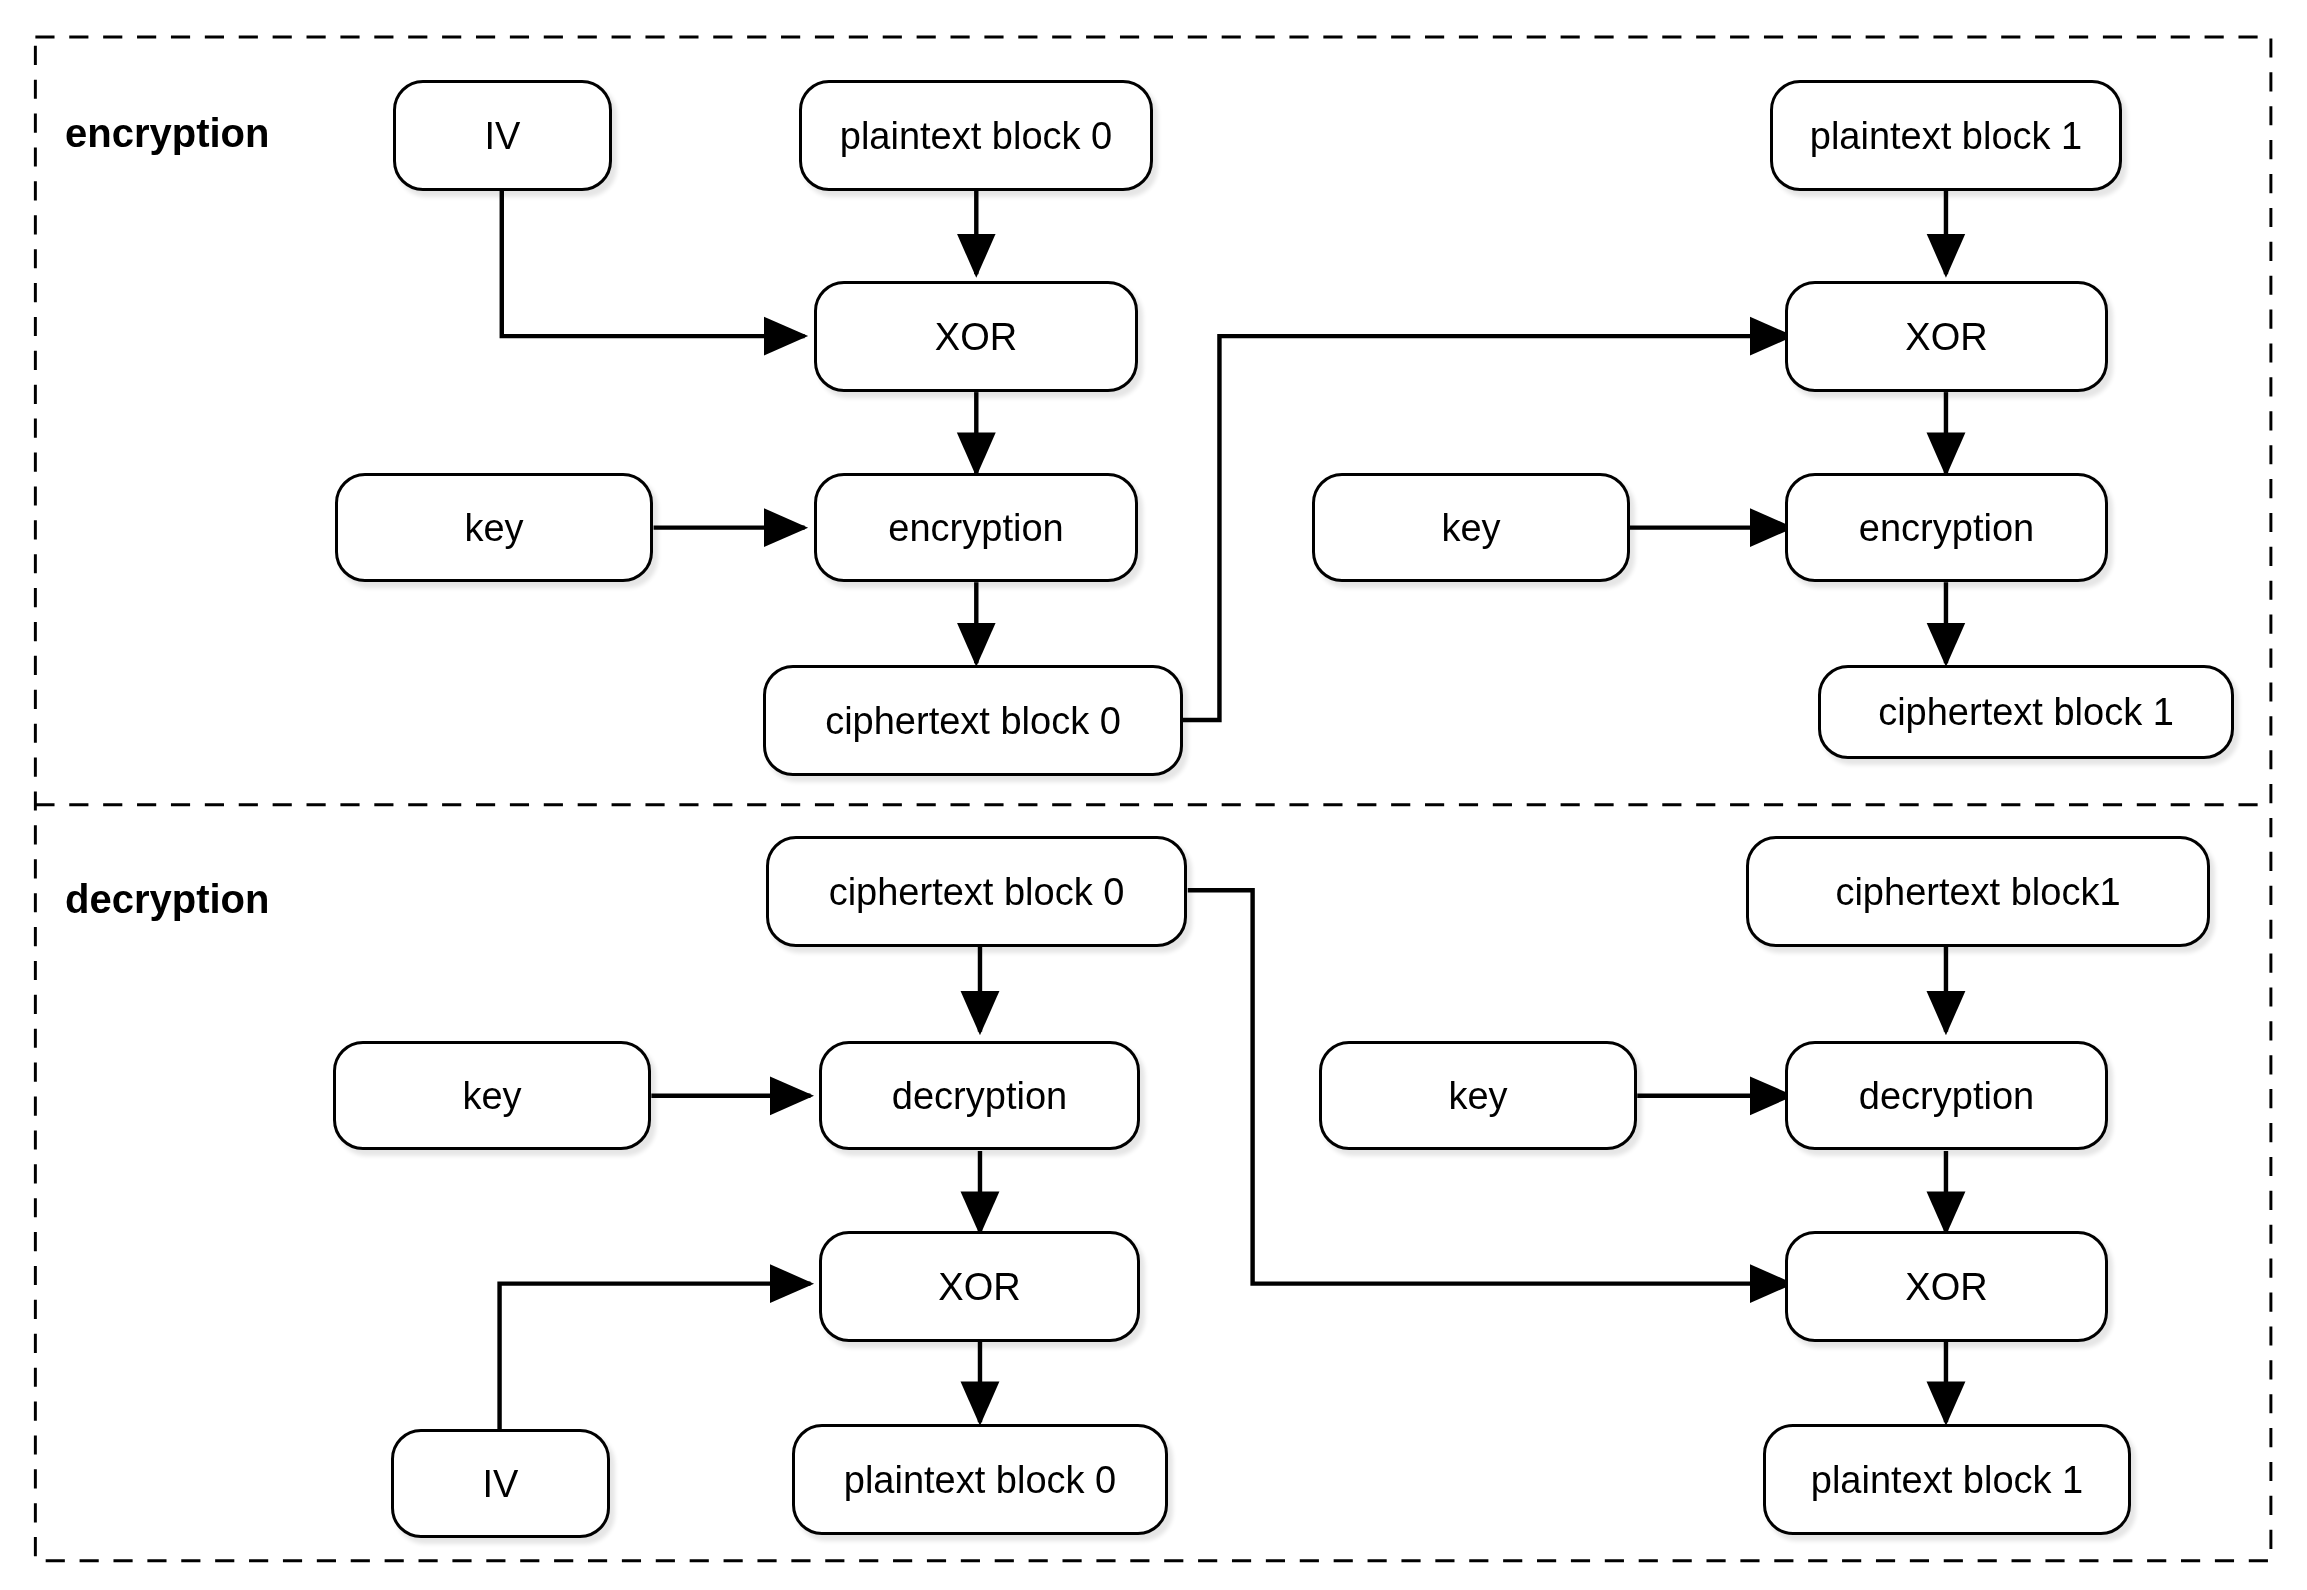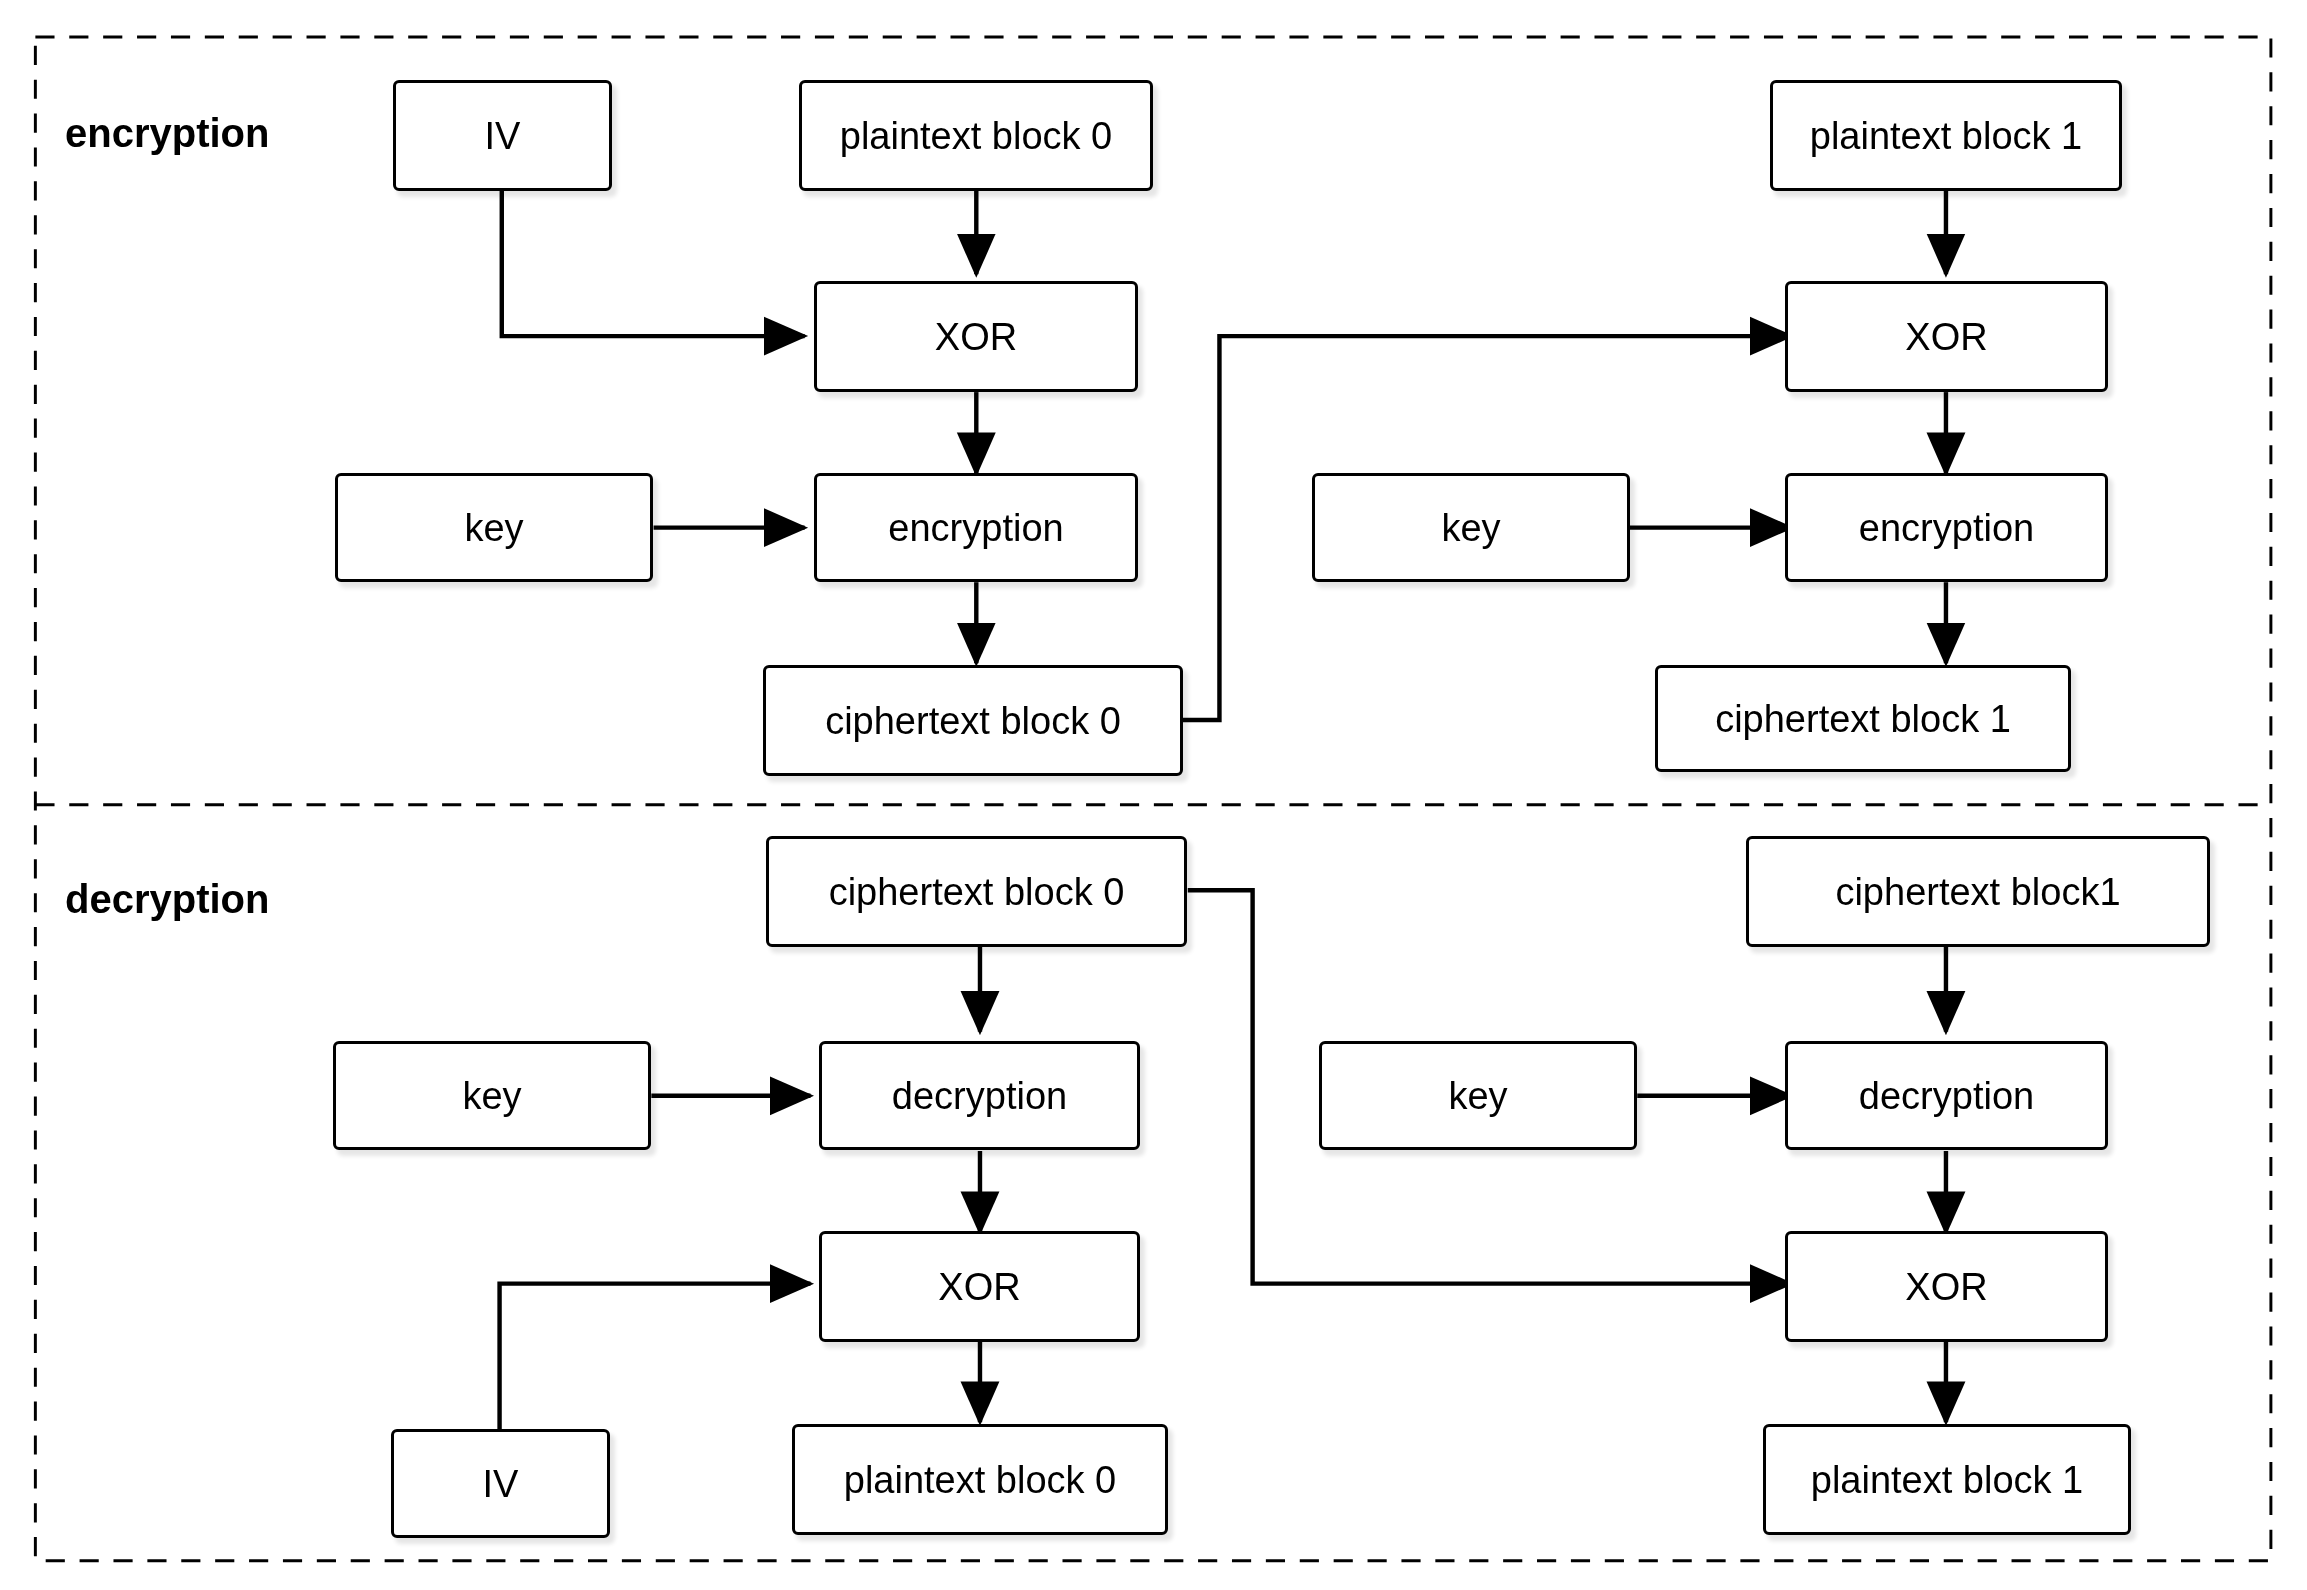--- a/index.html
+++ b/index.html
@@ -21,21 +21,21 @@
     left: 0;
     top: 0;
     width: 2307px;
     height: 1591px;
   }
   .node {
     position: absolute;
     box-sizing: border-box;
     background: #ffffff;
     border: 3.7px solid #000000;
-    border-radius: 6px;
+    border-radius: 30px;
     display: flex;
     align-items: center;
     justify-content: center;
     color: #000000;
     font-size: 38px;
     line-height: 1;
     white-space: nowrap;
     box-shadow: 4.4px 5.2px 4.4px rgba(0,0,0,0.10);
     z-index: 5;
   }
@@ -122,21 +122,21 @@
   <div class="node" style="left:763px; top:665px; width:420px; height:111px;">ciphertext block 0</div>
 
   <div class="node" style="left:1770px; top:80px; width:352px; height:111px;">plaintext block 1</div>
 
   <div class="node" style="left:1785px; top:281px; width:323px; height:111px;">XOR</div>
 
   <div class="node" style="left:1312px; top:473px; width:318px; height:109px;">key</div>
 
   <div class="node" style="left:1785px; top:473px; width:323px; height:109px;">encryption</div>
 
-  <div class="node" style="left:1655px; top:665px; width:416px; height:107px;">ciphertext block 1</div>
+  <div class="node" style="left:1818px; top:665px; width:416px; height:94px;">ciphertext block 1</div>
 
   <div class="node" style="left:766px; top:836px; width:421px; height:111px;">ciphertext block 0</div>
 
   <div class="node" style="left:333px; top:1041px; width:318px; height:109px;">key</div>
 
   <div class="node" style="left:819px; top:1041px; width:321px; height:109px;">decryption</div>
 
   <div class="node" style="left:819px; top:1231px; width:321px; height:111px;">XOR</div>
 
   <div class="node" style="left:391px; top:1429px; width:219px; height:109px;">IV</div>

